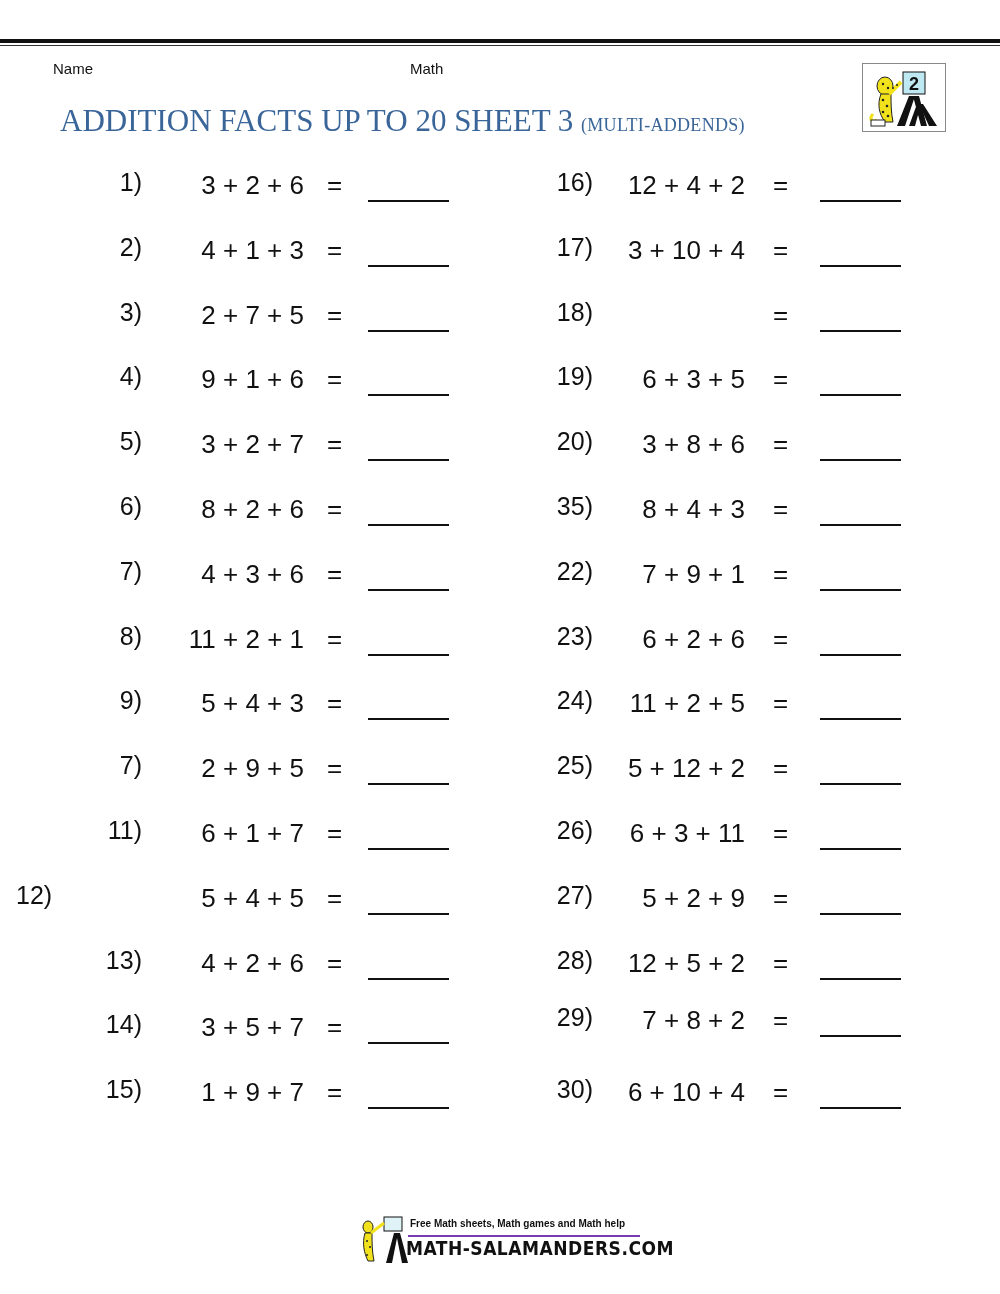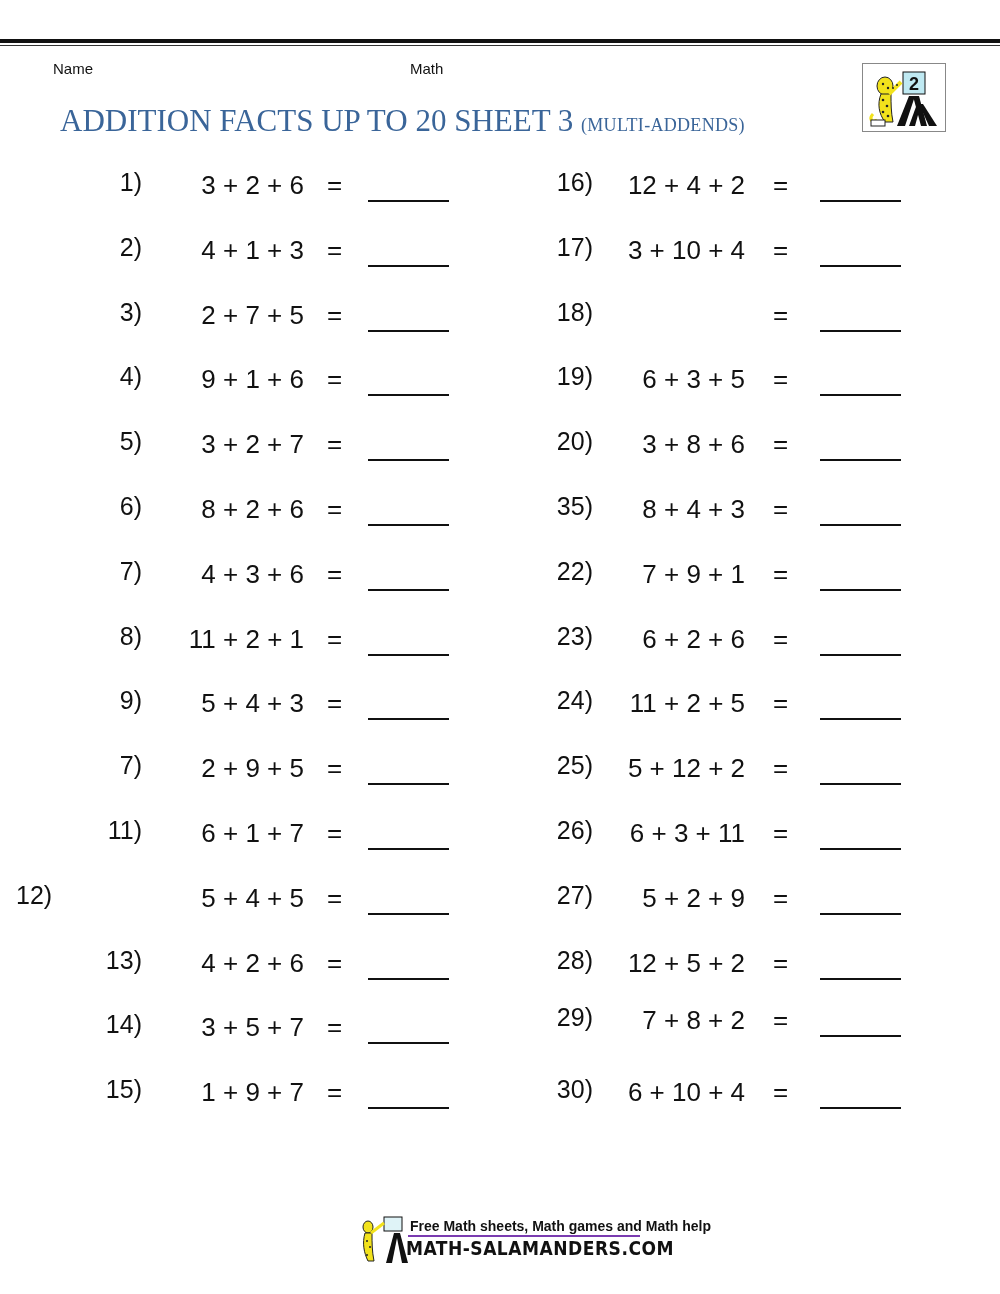--- a/index.html
+++ b/index.html
@@ -12,21 +12,21 @@
            font-family: "Liberation Serif", "DejaVu Serif", serif; font-size: 31px; white-space: nowrap; }
   .title .sub { font-size: 18px; letter-spacing: 0.3px; }
   .logo-box { position: absolute; left: 862px; top: 63px; width: 82px; height: 67px;
               border: 1px solid #888; background: #fff; }
   .problem { position: absolute; height: 40px; font-size: 26px; }
   .problem .num { position: absolute; right: calc(100% - 42px); top: -2px; white-space: nowrap; font-size: 25px; }
   .problem .expr { position: absolute; white-space: nowrap; text-align: right; }
   .problem .eq { position: absolute; }
   .problem .ans { position: absolute; height: 2px; background: #111; width: 81px; }
   .footer { position: absolute; left: 356px; top: 1215px; width: 290px; height: 50px; }
-  .footer .tag { position: absolute; left: 54px; top: 3px; font-size: 14px; font-weight: bold; color: #111; white-space: nowrap; }
+  .footer .tag { position: absolute; left: 54px; top: 3px; font-size: 10px; font-weight: bold; color: #111; white-space: nowrap; }
   .footer .bar { position: absolute; left: 52px; top: 20px; width: 232px; height: 2px; background: #7a3bb0; }
   .footer .site { position: absolute; left: 50px; top: 22px; font-size: 19px; font-weight: bold; letter-spacing: 0.5px;
                   color: #111; white-space: nowrap; font-family: "DejaVu Sans", sans-serif; font-stretch: condensed; }
 </style>
 </head>
 <body>
 
 <div class="rule-thick"></div>
 <div class="rule-thin"></div>
 

